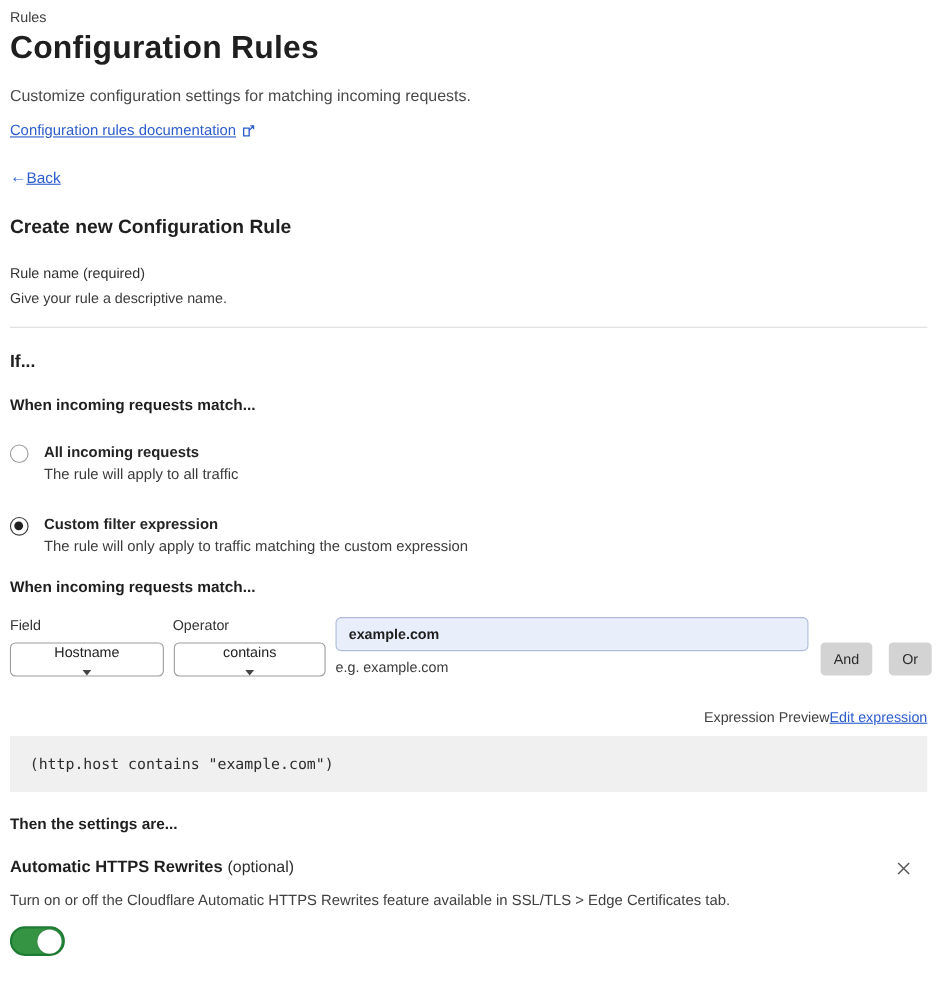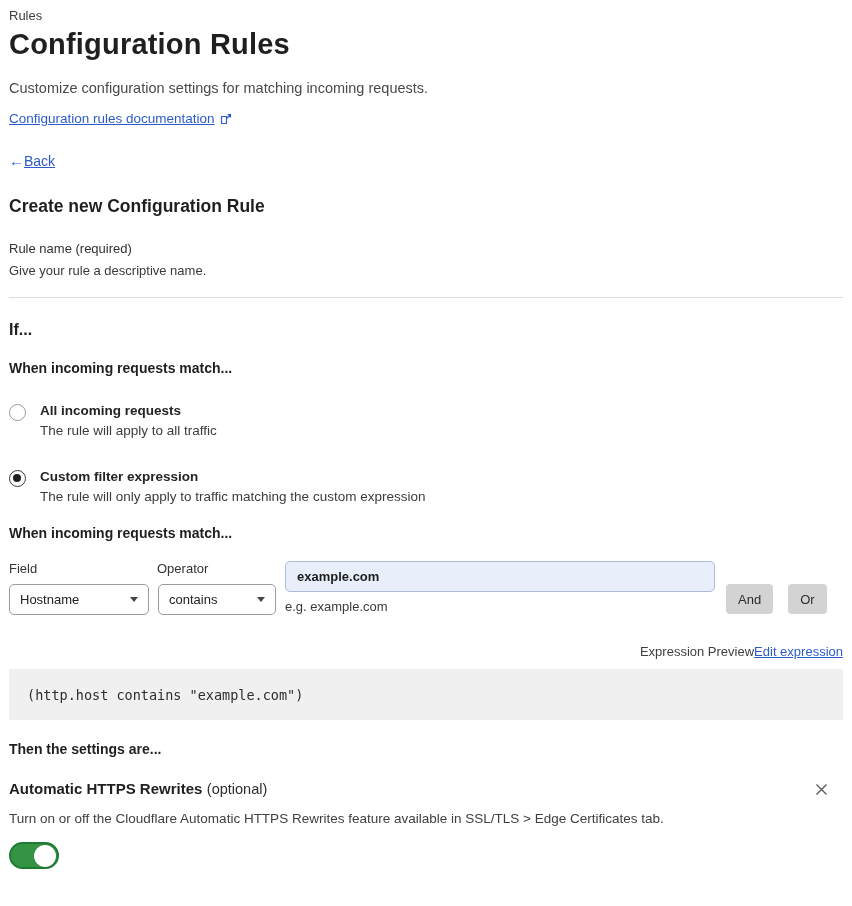--- a/index.html
+++ b/index.html
@@ -54,24 +54,24 @@
   }
   .radio-texts .radio-label { font-size: 13.5px; font-weight: 700; color: #242424; }
   .radio-texts .radio-desc { font-size: 13.5px; color: #3c3c3c; margin-top: 5px; }
 
   .builder { display: flex; margin-top: 20px; gap: 8px; }
   .builder .col { display: flex; flex-direction: column; }
   .col-label { font-size: 13px; color: #333; margin-bottom: 8px; }
   .select-box {
     height: 31px; border: 1px solid #9c9c9c; border-radius: 5px;
     background: #fff; display: flex; align-items: center; justify-content: space-between;
-    padding: 0 10px; font-size: 13px; color: #222; cursor: pointer;
+    padding: 0 10px; font-size: 13px; color: #222; cursor: pointer; flex-direction: column;
   }
   .select-field { width: 140px; }
-  .select-operator { width: 118px; margin-left: 1px; text-align: right; }
+  .select-operator { width: 138px; margin-left: 1px; text-align: right; }
   .caret {
     width: 0; height: 0;
     border-left: 4.5px solid transparent; border-right: 4.5px solid transparent;
     border-top: 5.5px solid #444;
   }
   .value-col { margin-left: 1px; }
   .value-input {
     width: 430px; height: 31px;
     border: 1px solid #aebcd8; border-radius: 5px;
     background: #e9eefb; padding: 0 11px;

